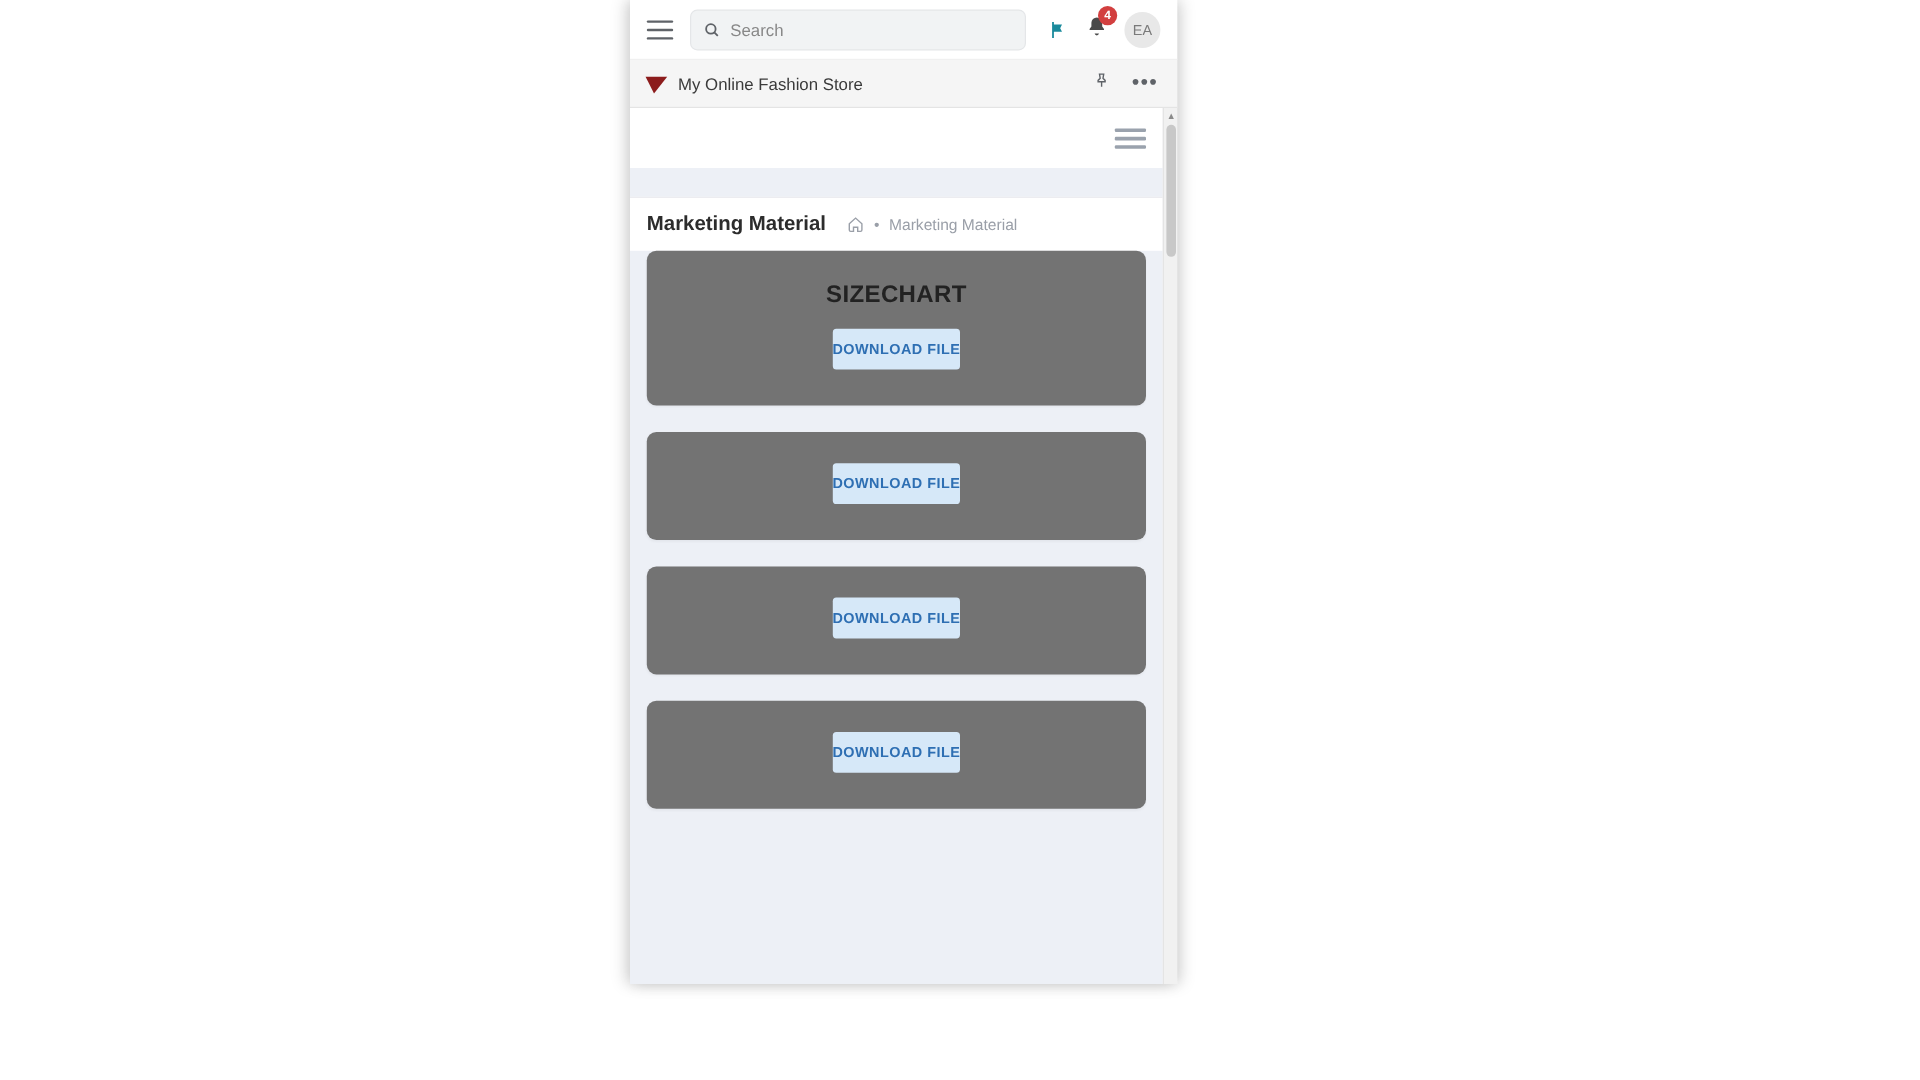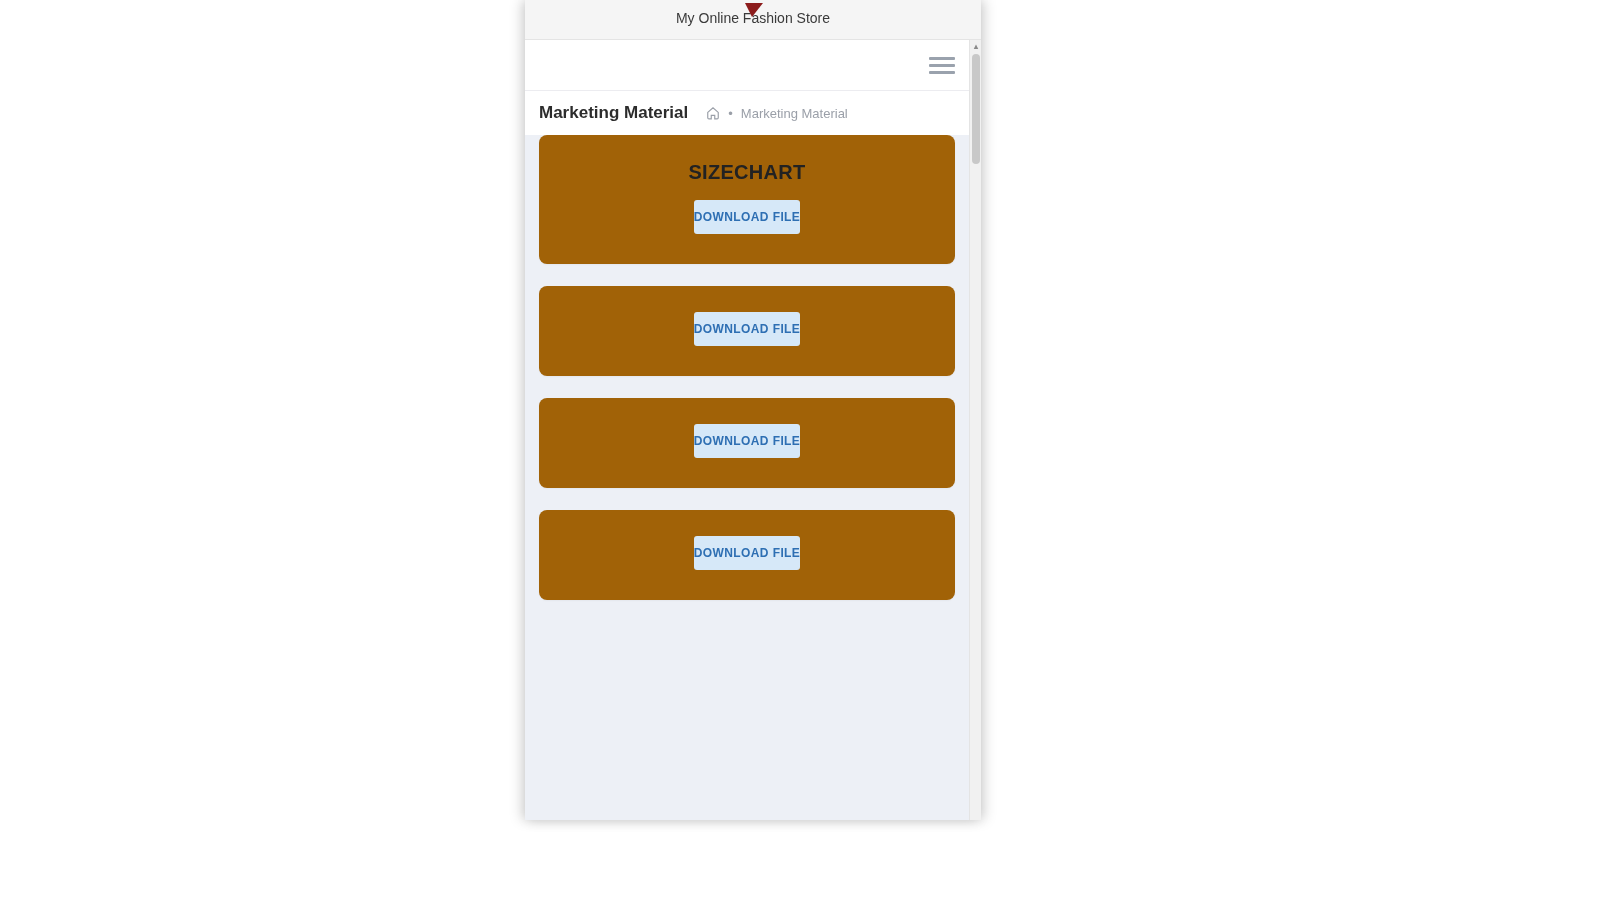--- a/index.html
+++ b/index.html
@@ -72,21 +72,20 @@
   }
 
   
   .titlebar {
     height: 40px;
     background: #f5f5f5;
     border-bottom: 1px solid #e4e4e4;
     display: flex; align-items: center;
     padding: 0 12px;
     gap: 10px;
-    flex-direction: column;
   }
   .app-logo {
     width: 18px; height: 18px;
     position: relative;
   }
   .app-logo::before {
     content: ''; position: absolute;
     width: 0; height: 0;
     border-left: 9px solid transparent;
     border-right: 9px solid transparent;
@@ -141,21 +140,21 @@
     width: 26px; height: 22px;
     display: flex; flex-direction: column; justify-content: center; gap: 4px;
     cursor: pointer;
   }
   .subheader .menu2 span { height: 3px; background: #9aa2ad; border-radius: 1px; }
 
   .page-head {
     background: #fff;
     border-top: 1px solid #ececf0;
     padding: 12px 14px;
-    display: flex; align-items: center; gap: 18px;
+    display: flex; align-items: center; gap: 18px; margin-top: 24px;
   }
   .page-title { font-size: 17px; font-weight: 600; color: #2c2c2c; }
   .breadcrumb {
     display: flex; align-items: center; gap: 8px;
     font-size: 13px; color: #9a9fa8;
   }
   .home-ico { width: 14px; height: 14px; color: #9a9fa8; }
   .crumb-sep { color: #9a9fa8; }
 
   .banner-strip {
@@ -172,21 +171,21 @@
     padding: 2px 6px;
     font-family: Arial, sans-serif;
     font-style: italic;
     font-weight: 800;
     font-size: 15px;
     color: #111;
     letter-spacing: 0.3px;
   }
 
   .card {
-    background: #a16207;
+    background: #737373;
     border-radius: 8px;
     margin: 0 14px 22px 14px;
     padding: 26px 16px 30px 16px;
     text-align: center;
     box-shadow: 0 1px 2px rgba(0,0,0,0.04);
   }
   .card-title {
     font-size: 20px; font-weight: 700; color: #222;
     font-family: Arial, sans-serif;
     letter-spacing: 0.3px;
@@ -203,20 +202,46 @@
     border-radius: 3px;
     cursor: pointer;
     border: none;
   }
 </style>
 </head>
 <body>
 
 <div class="app-frame">
 
+  <div class="topbar">
+    <div class="hamburger">
+      <span></span>
+        <span></span>
+        <span></span>
+    </div>
+    <div class="search-box">
+      <svg class="search-icon" viewBox="0 0 24 24" fill="none" stroke="currentColor" stroke-width="2.5">
+        <circle cx="10.5" cy="10.5" r="6.5"></circle>
+          <line x1="20" y1="20" x2="15.2" y2="15.2"></line>
+      </svg>
+      <input type="text" placeholder="Search" style="">
+    </div>
+    <div class="top-actions">
+      <svg class="flag-icon" viewBox="0 0 24 24" fill="currentColor">
+        <path d="M5 3v18h2v-7h9l-2-4 2-4H7V3H5z"></path>
+      </svg>
+      <div class="bell-wrap">
+        <svg class="bell-icon" viewBox="0 0 24 24" fill="currentColor">
+          <path d="M12 2a6 6 0 0 0-6 6v4l-2 3v1h16v-1l-2-3V8a6 6 0 0 0-6-6zm0 20a2.5 2.5 0 0 0 2.45-2h-4.9A2.5 2.5 0 0 0 12 22z"></path>
+        </svg>
+        <span class="badge">4</span>
+      </div>
+      <div class="avatar">EA</div>
+    </div>
+  </div>
 
   <div class="titlebar">
     <div class="app-logo"></div>
     <div class="app-title">My Online Fashion Store</div>
     <div class="pin-btn">
       <svg viewBox="0 0 24 24" fill="none" stroke="currentColor" stroke-width="2">
         <path d="M9 3h6l-1 6 3 3v2H7v-2l3-3-1-6zM12 14v7"></path>
       </svg>
     </div>
     <div class="more-btn">

